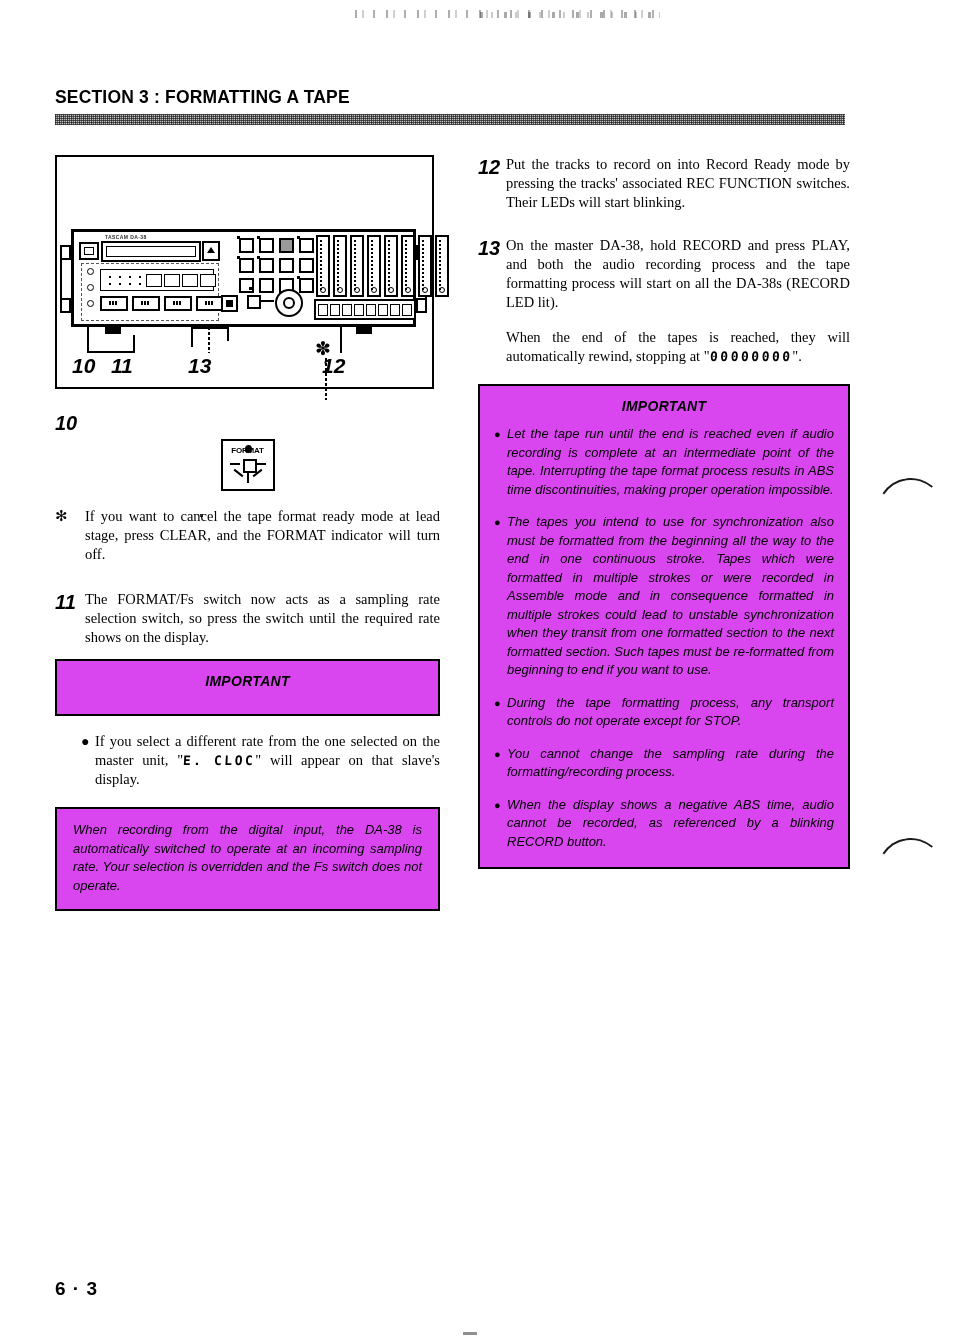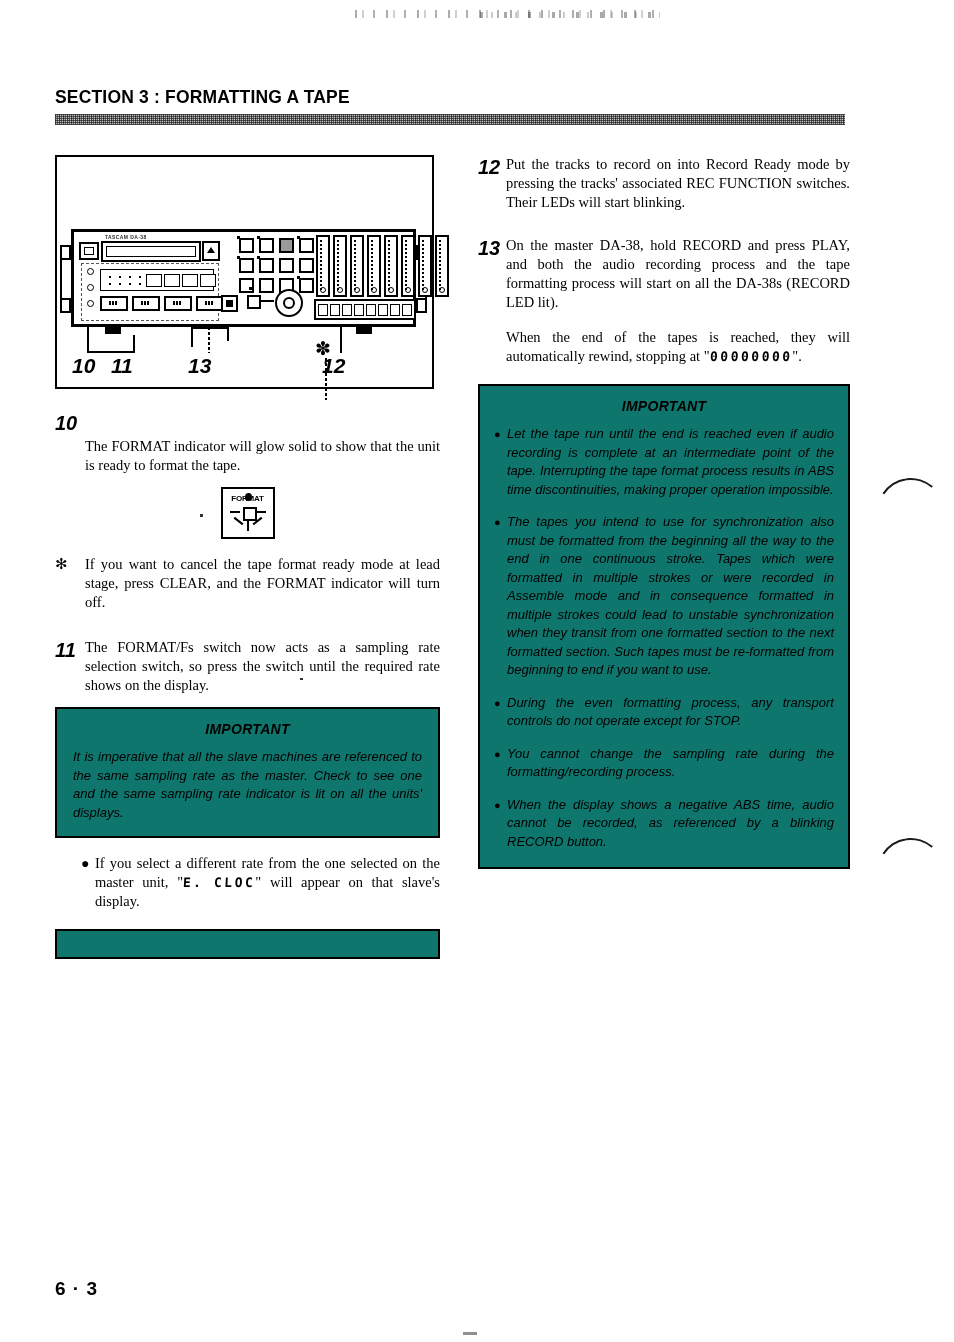--- a/index.html
+++ b/index.html
@@ -451,21 +451,21 @@
   .fi-r-right { left: 33px; top: 22px; width: 10px; height: 2px; }
   .fi-r-dl { left: 10px; top: 31px; width: 11px; height: 2px; transform: rotate(38deg); }
   .fi-r-dr { left: 29px; top: 31px; width: 11px; height: 2px; transform: rotate(-38deg); }
   .fi-r-down { left: 24px; top: 31px; width: 2px; height: 11px; }
 
   
   .callbox {
     border: 2px solid #000;
     padding: 12px 16px 14px 16px;
     margin: 12px 0 16px 0;
-    background: #0f766e;
+    background: #d946ef;
   }
   .callbox-title {
     text-align: center;
     font-family: "Liberation Sans", sans-serif;
     font-weight: bold;
     font-style: italic;
     font-size: 14px;
     margin-bottom: 11px;
     letter-spacing: .3px;
   }
@@ -639,21 +639,20 @@
     <div class="callout-num" style="left:15px; top:198px;">10</div>
     <div class="callout-num" style="left:54px; top:198px;">11</div>
     <div class="callout-num" style="left:131px; top:198px;">13</div>
     <div class="callout-num" style="left:265px; top:198px;">12</div>
   </div>
 
   <div class="step">
     <div class="step-num">10</div>
   </div>
 
-  <p class="para">The FORMAT indicator will glow solid to show that the unit is ready to format the tape.</p>
 
   <div class="format-icon-wrap">
     <div class="format-icon">
       <div class="fi-label">FORMAT</div>
       <div class="fi-blot"></div>
       <div class="fi-square"></div>
       <div class="ray fi-r-left"></div>
       <div class="ray fi-r-right"></div>
       <div class="ray fi-r-dl"></div>
       <div class="ray fi-r-dr"></div>
@@ -668,29 +667,29 @@
 
   <div style="height:20px"></div>
 
   <div class="step">
     <div class="step-num">11</div>
     <div class="step-body">The FORMAT/Fs switch now acts as a sampling rate selection switch, so press the switch until the required rate shows on the display.</div>
   </div>
 
   <div class="callbox">
     <div class="callbox-title">IMPORTANT</div>
-    <div class="callbox-text">It is imperative that all the slave machines are referenced to the same sampling rate as the master. Check to see one and the same sampling rate indicator is lit on all the units' displays.</div>
   </div>
 
   <div class="bullet-item" style="margin-left:26px;">
     <div class="bullet-dot">●</div>
     <div class="bullet-text"><span>If you select a different rate from the one selected on the master unit, "</span><span class="seg">E. CLOC</span><span>" will appear on that slave's display.</span></div>
   </div>
 
   <div class="callbox" style="margin-top:18px;">
+    <div class="callbox-text">When recording from the digital input, the DA-38 is automatically switched to operate at an incoming sampling rate. Your selection is overridden and the Fs switch does not operate.</div>
   </div>
 
 </div>
 
 <div class="col-right">
 
   <div class="step">
     <div class="step-num wide">12</div>
     <div class="step-body">Put the tracks to record on into Record Ready mode by pressing the tracks' associated REC FUNCTION switches. Their LEDs will start blinking.</div>
   </div>
@@ -710,21 +709,21 @@
     <div class="callbox-bullet">
       <div class="cb-dot">●</div>
       <div class="cb-text">Let the tape run until the end is reached even if audio recording is complete at an intermediate point of the tape. Interrupting the tape format process results in ABS time discontinuities, making proper operation impossible.</div>
     </div>
     <div class="callbox-bullet">
       <div class="cb-dot">●</div>
       <div class="cb-text">The tapes you intend to use for synchronization also must be formatted from the beginning all the way to the end in one continuous stroke. Tapes which were formatted in multiple strokes or were recorded in Assemble mode and in consequence formatted in multiple strokes could lead to unstable synchronization when they transit from one formatted section to the next formatted section. Such tapes must be re-formatted from beginning to end if you want to use.</div>
     </div>
     <div class="callbox-bullet">
       <div class="cb-dot">●</div>
-      <div class="cb-text">During the even formatting process, any transport controls do not operate except for STOP.</div>
+      <div class="cb-text">During the tape formatting process, any transport controls do not operate except for STOP.</div>
     </div>
     <div class="callbox-bullet">
       <div class="cb-dot">●</div>
       <div class="cb-text">You cannot change the sampling rate during the formatting/recording process.</div>
     </div>
     <div class="callbox-bullet">
       <div class="cb-dot">●</div>
       <div class="cb-text">When the display shows a negative ABS time, audio cannot be recorded, as referenced by a blinking RECORD button.</div>
     </div>
   </div>

